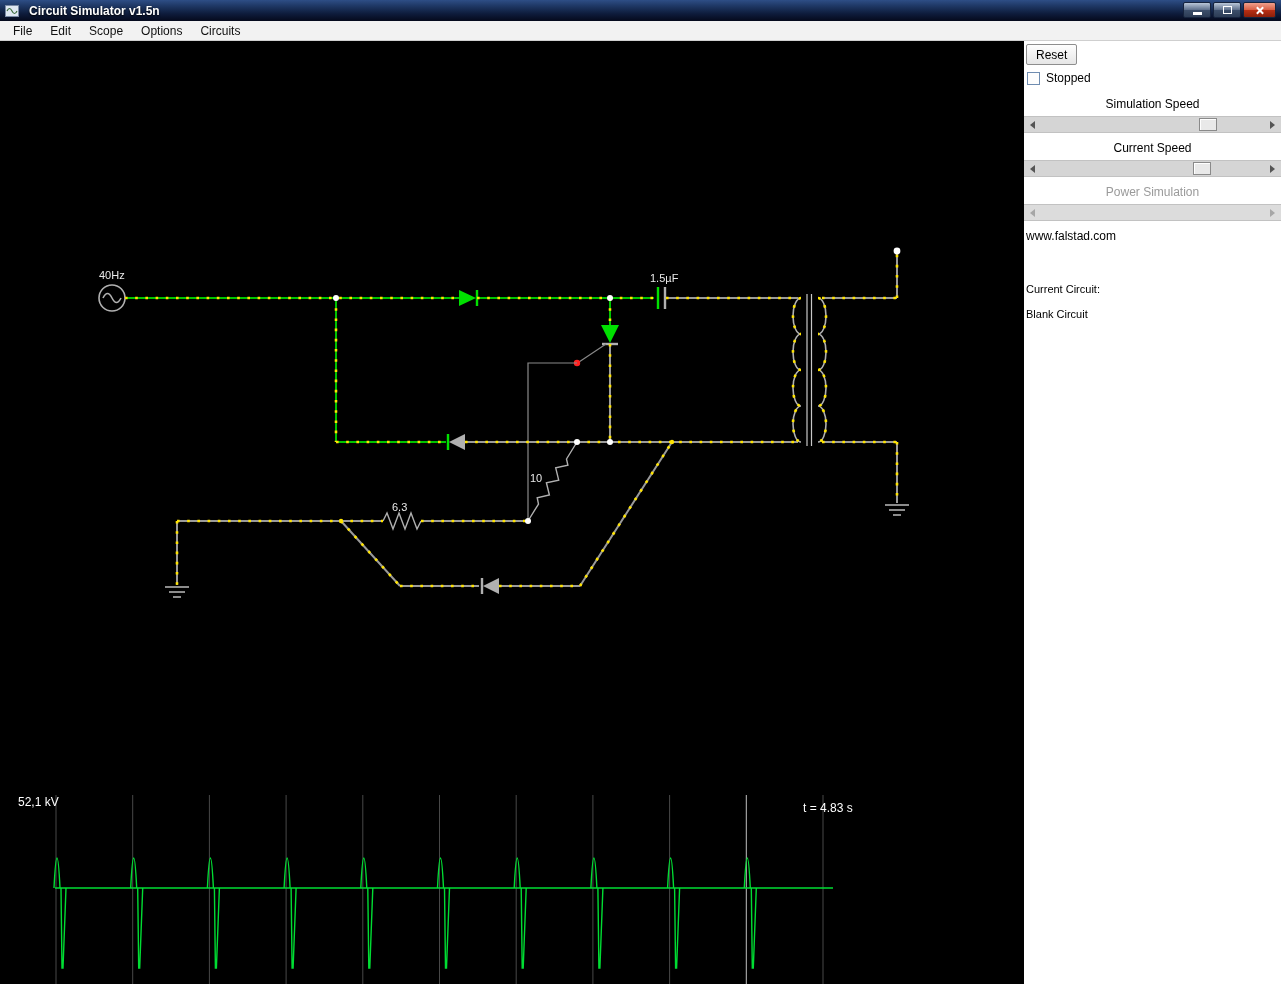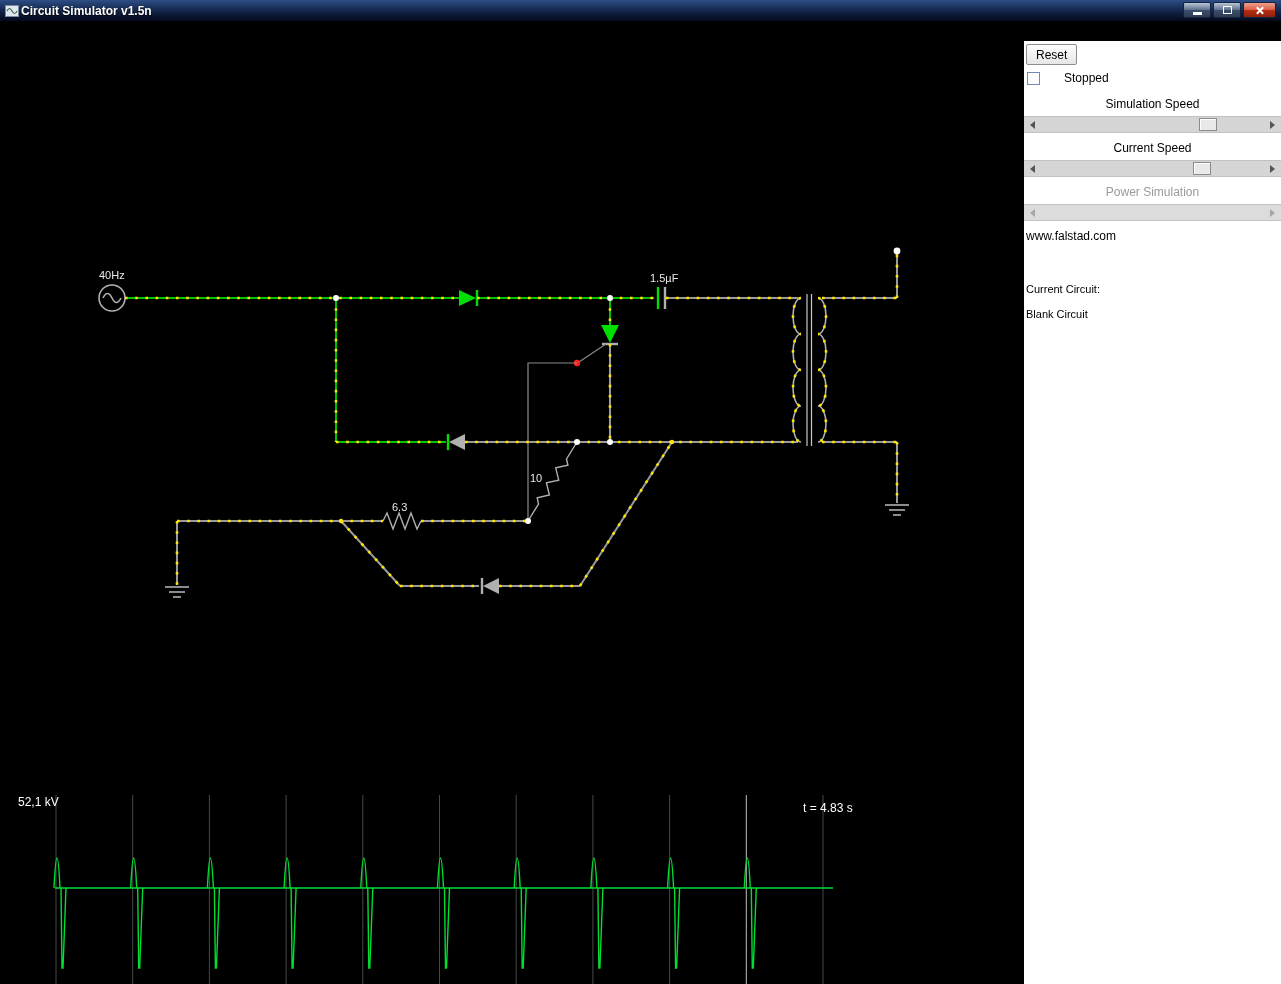--- a/index.html
+++ b/index.html
@@ -5,21 +5,21 @@
   *{margin:0;padding:0;box-sizing:border-box}
   html,body{width:1281px;height:984px;overflow:hidden;background:#000;
     font-family:"Liberation Sans",sans-serif}
   .window{position:relative;width:1281px;height:984px}
 
   
   .titlebar{position:absolute;top:0;left:0;width:1281px;height:21px;
     background:linear-gradient(180deg,#2e4e86 0%,#203a68 25%,#0e1c3c 65%,#05091c 100%);
     display:flex;align-items:center;padding:0 4px;color:#fff}
   .app-icon{width:16px;height:16px;display:inline-block}
-  .title{font-size:12px;font-weight:bold;margin-left:1px;text-shadow:0 1px 2px #000}
+  .title{font-size:12px;font-weight:bold;margin-left:9px;text-shadow:0 1px 2px #000}
   .win-controls{position:absolute;right:5px;top:2px;display:flex;gap:2px}
   .winbtn{width:28px;height:16px;border:1px solid #16233d;border-radius:2px;
     background:linear-gradient(#b9c6d8,#5c6e8a 50%,#3d4f6b 50%,#2c3c55);
     display:flex;align-items:center;justify-content:center}
   .winbtn.close{width:33px;background:linear-gradient(#f0a08c,#d75d43 50%,#b93015 50%,#8c1f0a)}
   .glyph-min{width:9px;height:3px;background:#fff;margin-top:7px}
   .glyph-max{width:9px;height:8px;border:1px solid #fff}
   .glyph-close{position:relative;width:9px;height:9px}
   .glyph-close::before,.glyph-close::after{content:"";position:absolute;left:4px;top:0;
     width:2px;height:9px;background:#fff}
@@ -57,21 +57,21 @@
   .scope-label{position:absolute;color:#fff;font-size:12px;white-space:nowrap}
   .vlabel{left:18px;top:754px}
   .tlabel{left:803px;top:760px}
 
   
   .sidebar{position:absolute;top:41px;left:1024px;width:257px;height:943px;background:#fff;
     font-size:12px;color:#000}
   .reset{position:absolute;top:3px;left:2px;height:21px;padding:0 9px;font-size:12px;
     font-family:"Liberation Sans",sans-serif;background:linear-gradient(#fefefe,#e6e6e6);
     border:1px solid #8e8e8e;border-radius:2px}
-  .chkrow{position:absolute;top:30px;left:3px;display:flex;align-items:center;gap:24px}
+  .chkrow{position:absolute;top:30px;left:3px;display:flex;align-items:center;gap:6px}
   .checkbox{width:13px;height:13px;border:1px solid #6f8cb0;background:#fdfdfd;
     display:inline-flex;align-items:center;justify-content:center;font-size:11px;line-height:11px}
   .slider-label{position:absolute;left:0;width:257px;text-align:center;font-size:12px}
   .lbl-disabled{color:#9a9a9a}
   .slider{position:absolute;left:0;width:257px;height:17px;background:#d5d5d5;
     border-top:1px solid #c2c2c2;border-bottom:1px solid #c2c2c2}
   .arrow{position:absolute;top:0;width:16px;height:15px;display:flex;align-items:center;
     justify-content:center}
   .arrow.left{left:0}
   .arrow.right{right:0}
@@ -104,20 +104,27 @@
         </div>
       <div class="winbtn">
           <span class="glyph-max"></span>
         </div>
       <div class="winbtn close">
           <span class="glyph-close"></span>
         </div>
     </div>
   </div>
 
+  <div class="menubar">
+    <span class="menu-item">File</span>
+    <span class="menu-item">Edit</span>
+    <span class="menu-item">Scope</span>
+    <span class="menu-item">Options</span>
+    <span class="menu-item">Circuits</span>
+  </div>
 
   <div class="canvas">
     <svg id="circuit-svg" width="1024" height="943" viewBox="0 0 1024 943">
       <defs>
         <path id="wires-green" d="M125 257 H459 M477 257 H654 M336 257 V401 M336 401 H446 M610 257 V284"></path>
         <path id="wires-gray" d="M666 257 H798 M822 257 H897 M897 257 V210 M822 401 H897 M897 401 V462 M465 401 H798 M610 303 V401 M177 480 H383 M421 480 H528 M177 480 V544 M341 480 L400 545 M400 545 H479 M499 545 H580 M580 545 L672 401"></path>
         <path id="winding-left" d="M801 257 A8 18 0 0 0 801 293 A8 18 0 0 0 801 329 A8 18 0 0 0 801 365 A8 18 0 0 0 801 401"></path>
         <path id="winding-right" d="M818 257 A8 18 0 0 1 818 293 A8 18 0 0 1 818 329 A8 18 0 0 1 818 365 A8 18 0 0 1 818 401"></path>
       </defs>
 

